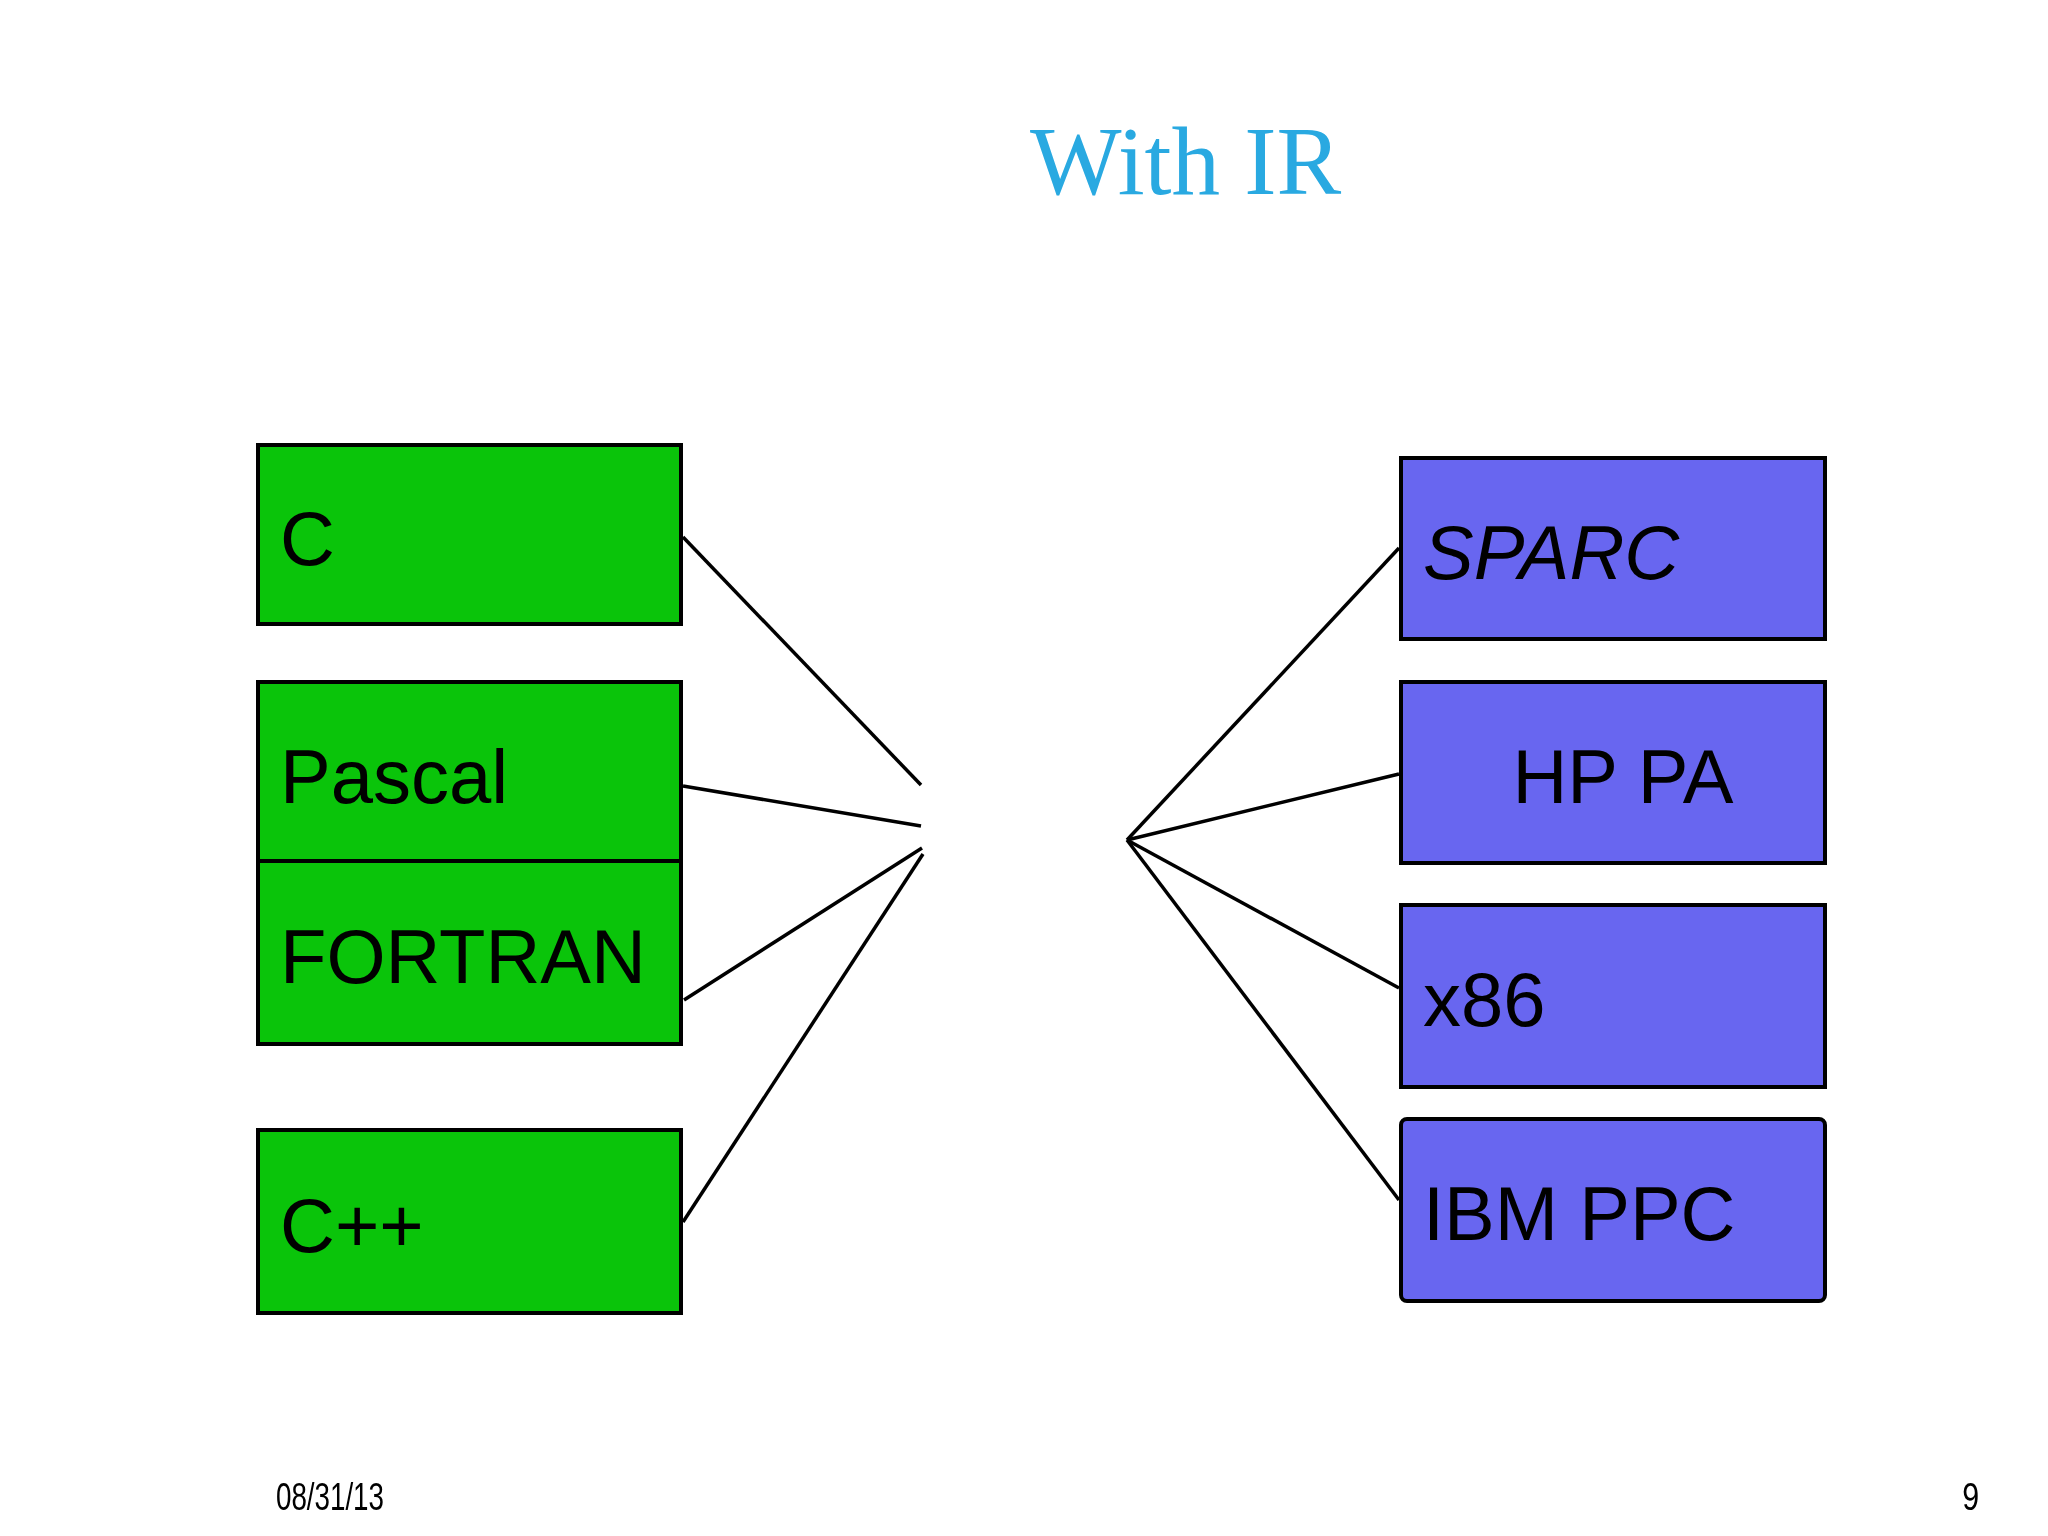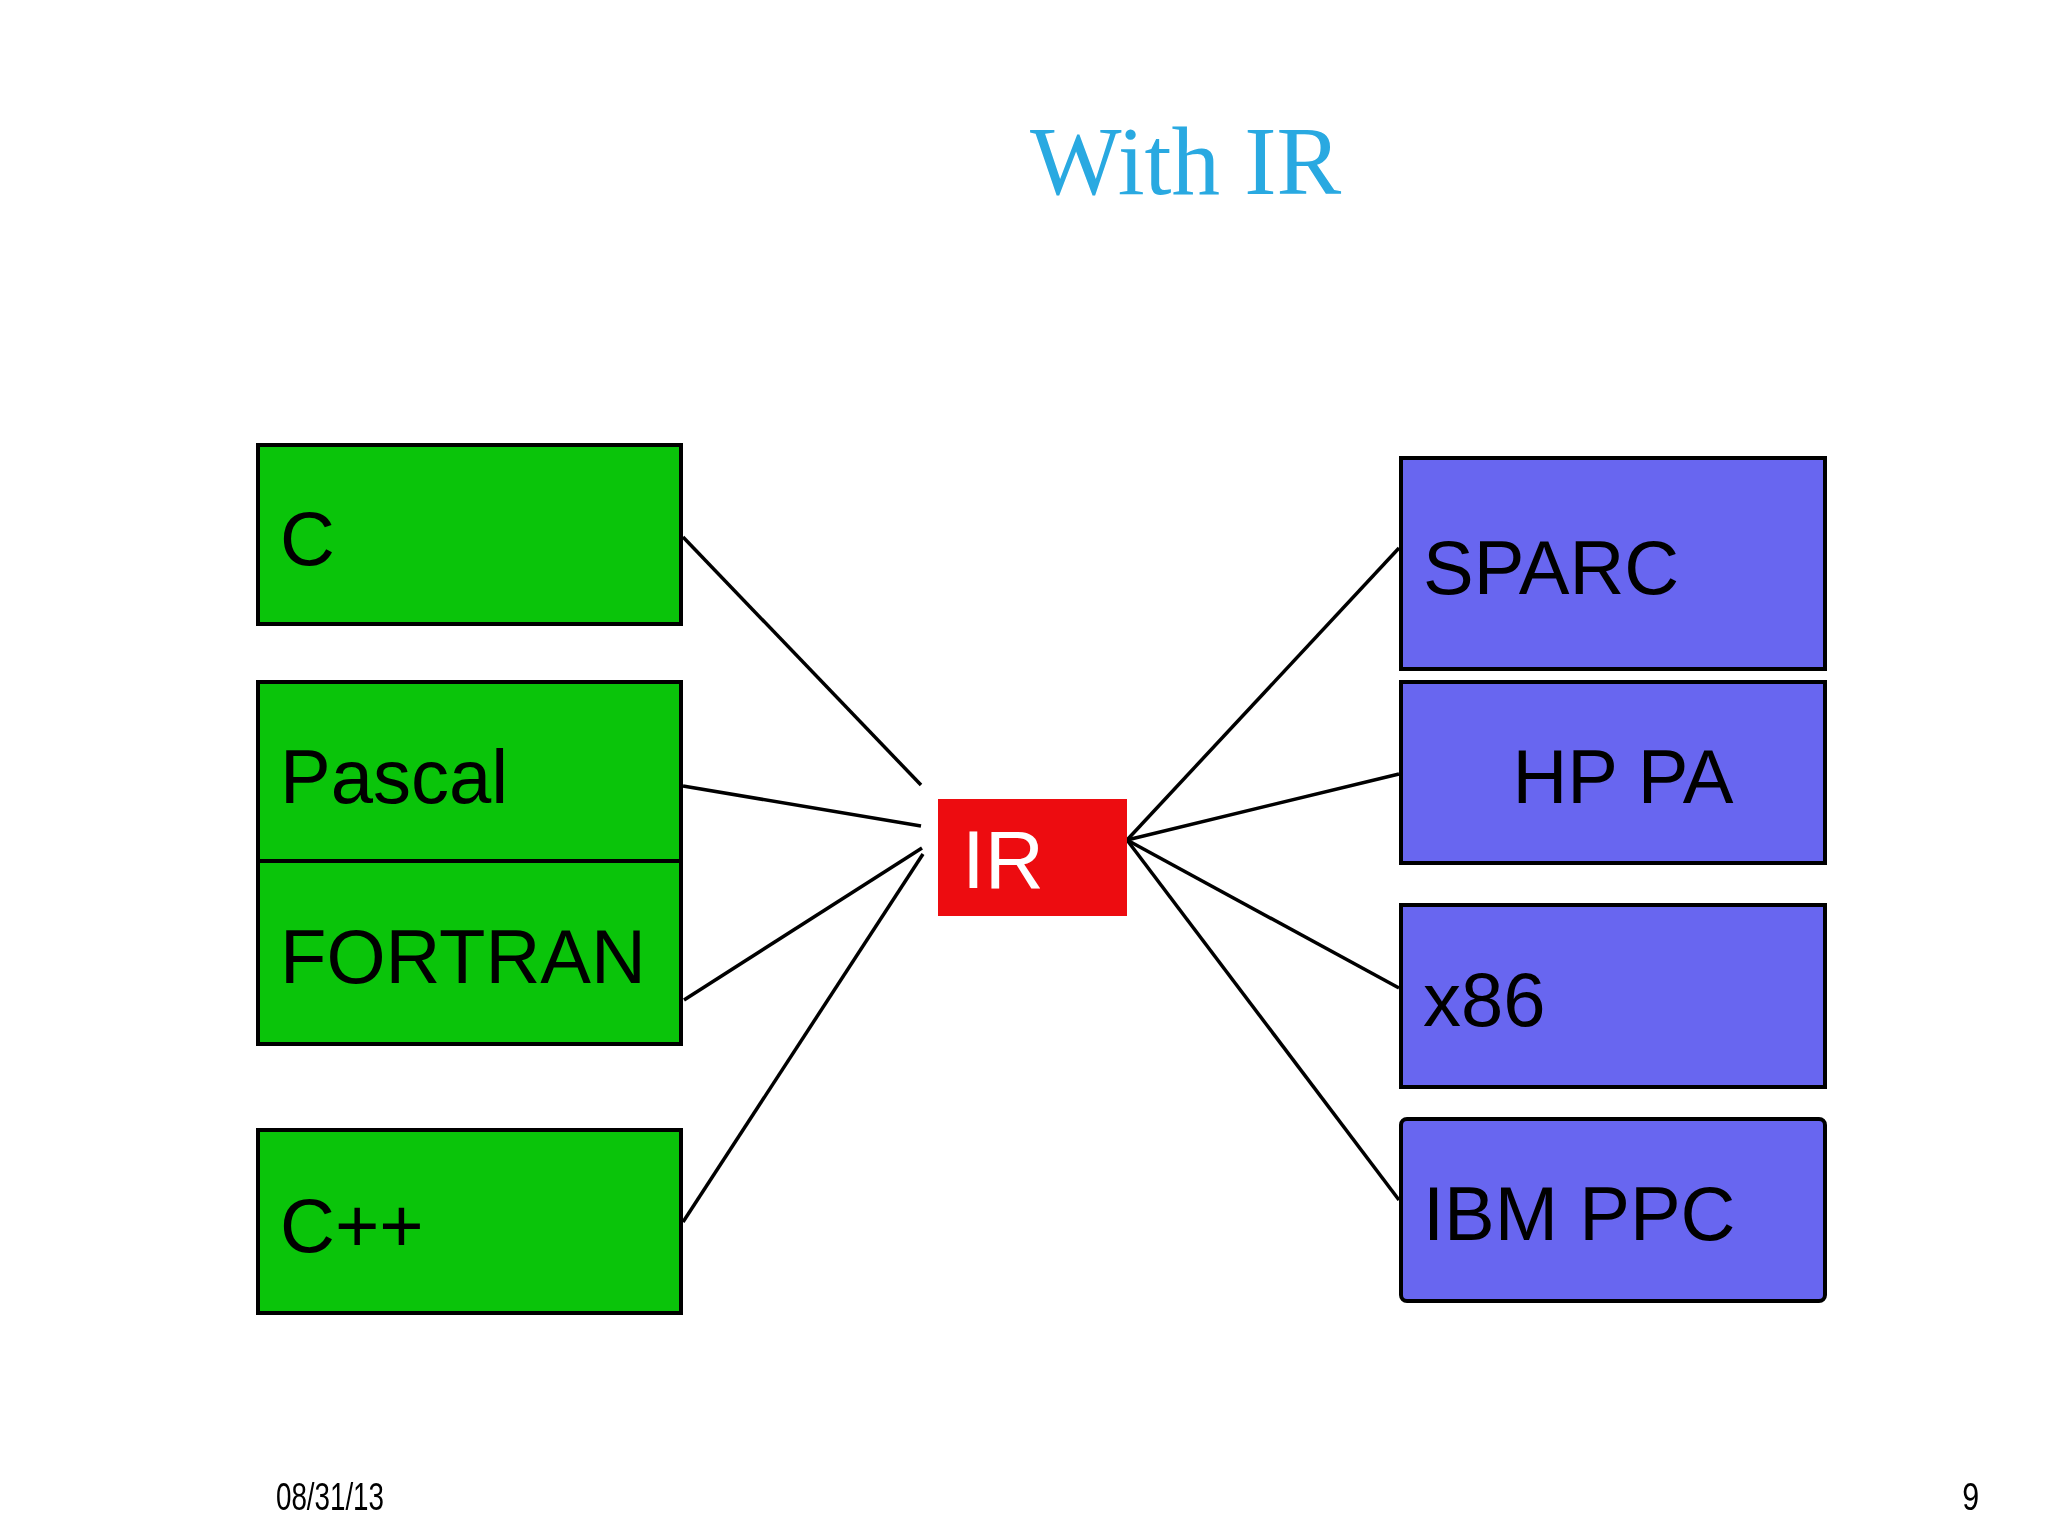--- a/index.html
+++ b/index.html
@@ -76,21 +76,21 @@
   .node--center .node__label {
     font-size: 82px;
     color: var(--ir_text, #ffffff);
     padding-left: 24px;
     padding-top: 4px;
   }
   #box-c       { top: 443px; height: 183px; }
   #box-pascal  { top: 680px; height: 185px; }
   #box-fortran { top: 859px; height: 187px; }
   #box-cpp     { top: 1128px; height: 187px; }
-  #box-sparc   { top: 456px; height: 215px; }
+  #box-sparc   { top: 456px; height: 185px; font-style: italic; }
   #box-hppa    { top: 680px; height: 185px; justify-content: center; }
   #box-x86     { top: 903px; height: 186px; }
   #box-ibmppc  { top: 1117px; height: 186px; border-radius: 8px; }
   .footer-date {
     position: absolute;
     left: 276px;
     top: 1478px;
     font-size: 38px;
     line-height: 1;
     color: var(--footer_text, #000000);
@@ -134,23 +134,20 @@
   <div id="box-pascal" class="node node--source">
     <span class="node__label">Pascal</span>
   </div>
   <div id="box-fortran" class="node node--source">
     <span class="node__label">FORTRAN</span>
   </div>
   <div id="box-cpp" class="node node--source">
     <span class="node__label">C++</span>
   </div>
 
-  <div class="node node--center">
-    <span class="node__label">IR</span>
-  </div>
 
   <div id="box-sparc" class="node node--target">
     <span class="node__label">SPARC</span>
   </div>
   <div id="box-hppa" class="node node--target">
     <span class="node__label">HP PA</span>
   </div>
   <div id="box-x86" class="node node--target">
     <span class="node__label">x86</span>
   </div>

